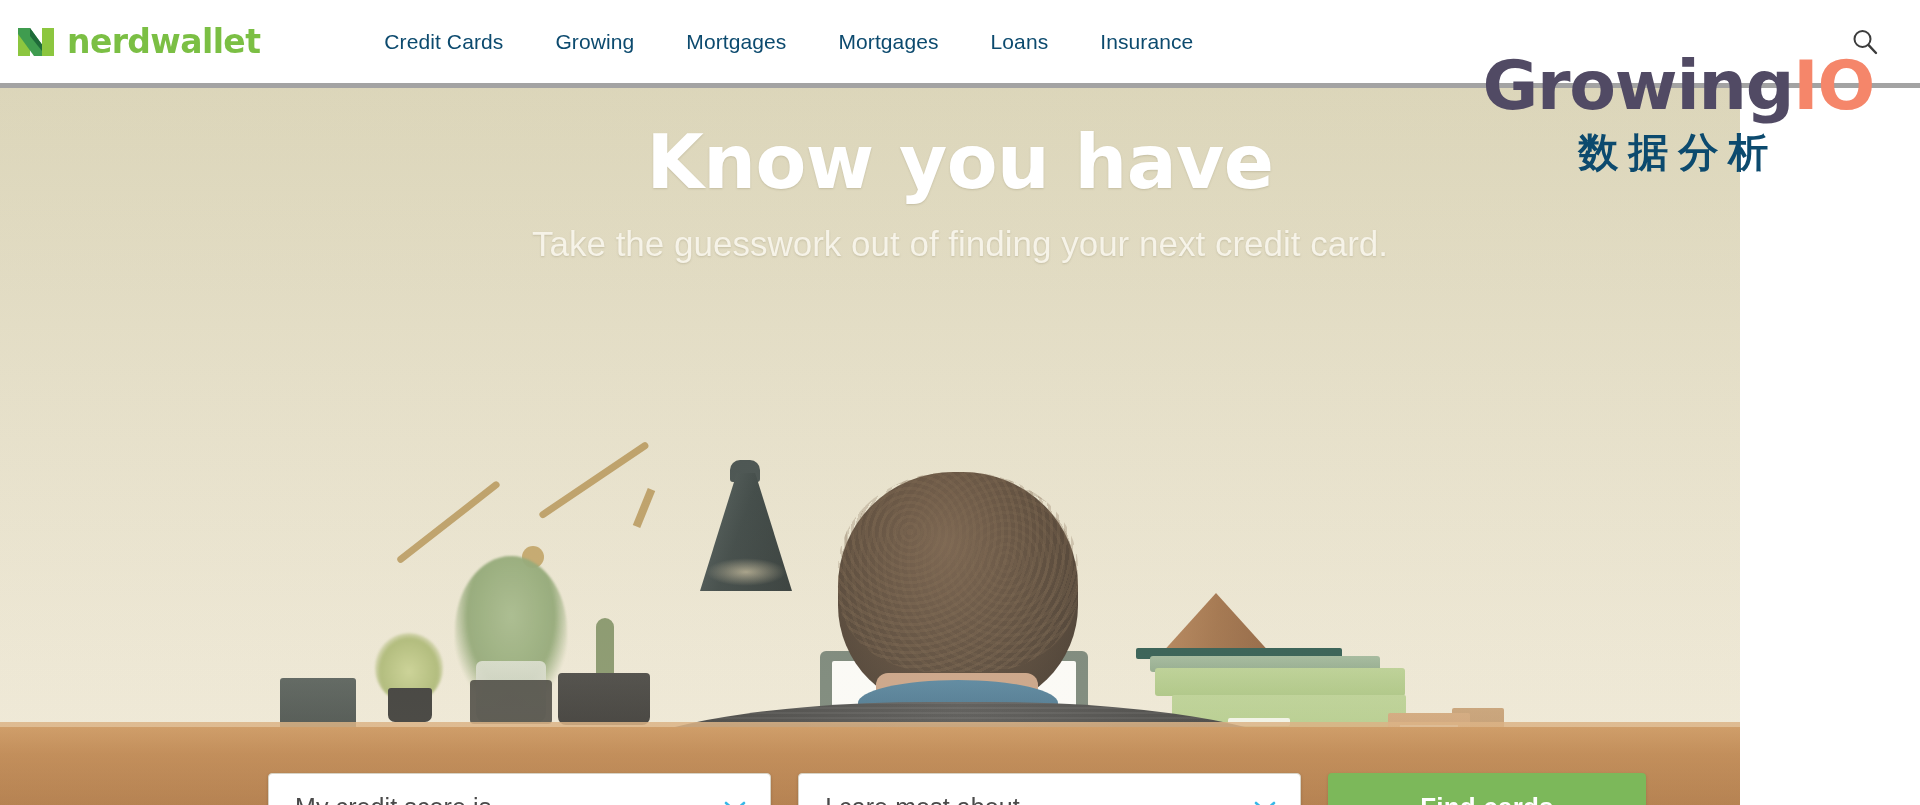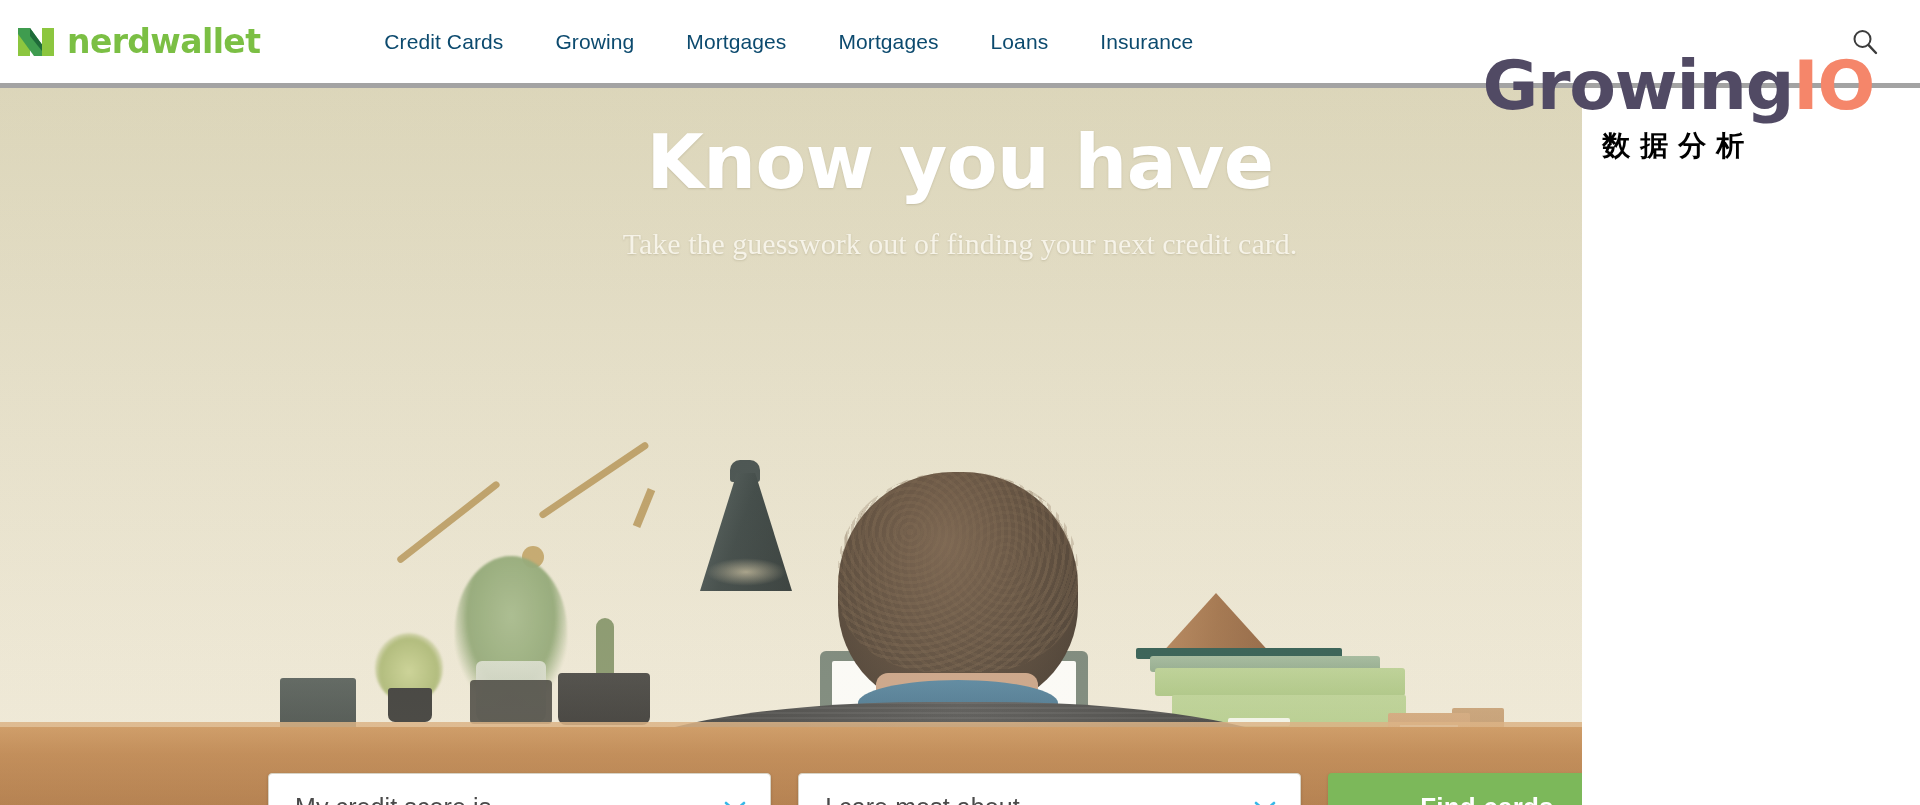--- a/index.html
+++ b/index.html
@@ -78,21 +78,21 @@
     cursor: pointer;
     display: flex;
     align-items: center;
     justify-content: center;
   }
 
   
   .hero {
     position: absolute;
     top: 88px; left: 0;
-    width: 1582px;
+    width: 1740px;
     height: 717px;
     overflow: hidden;
     background: linear-gradient(180deg,
         #d9d3b6 0%,
         #d9d3b6 16%,
         #ddd7bd 30%,
         #e6e0ca 48%,
         #ece6d3 62%,
         #efe9d8 74%,
         #f0ead9 85%,
@@ -455,25 +455,24 @@
     font-family: "DejaVu Sans", sans-serif;
     font-weight: 700;
     font-size: 74px;
     line-height: 76px;
     letter-spacing: -0.5px;
     text-shadow: 0 1px 2px rgba(120,110,80,.25);
   }
   .hero-sub {
     margin-top: 26px;
     color: #f6f3e8;
-    font-size: 30px;
+    font-size: 35px;
     line-height: 35px;
     font-weight: 400;
     text-shadow: 0 1px 2px rgba(120,110,80,.25);
-    font-family: Liberation Serif, serif;
   }
 
   
   .form-row {
     position: absolute;
     left: 268px;
     top: 685px;
     display: flex;
     align-items: flex-start;
     gap: 27px;
@@ -535,23 +534,23 @@
     font-family: "DejaVu Sans", sans-serif;
     font-size: 68px;
     font-weight: 700;
     line-height: 1;
     letter-spacing: -1.2px;
   }
   .wm-growing { color: #514a64; }
   .wm-io { color: #f5866a; }
   .wm-cn {
     margin-top: 12px;
-    font-size: 28px;
+    font-size: 40px;
     font-weight: 700;
-    color: #000000;
+    color: #0c4a6e;
     letter-spacing: 10px;
     font-family: "DejaVu Sans", sans-serif;
     line-height: 1;
   }
 </style>
 </head>
 <body>
 
 <div class="page">
 

